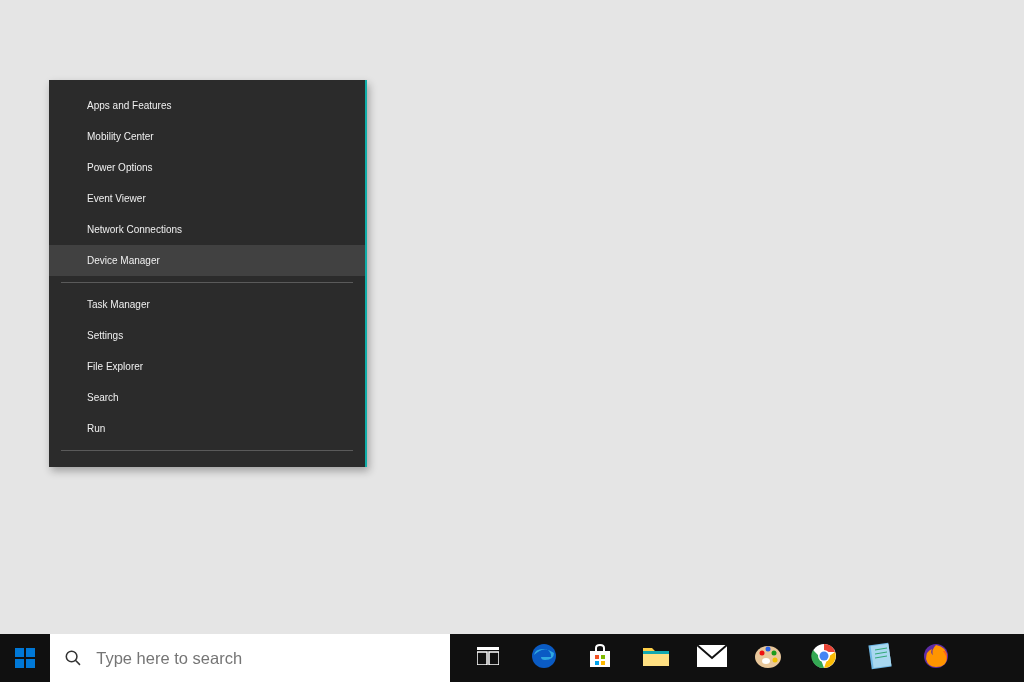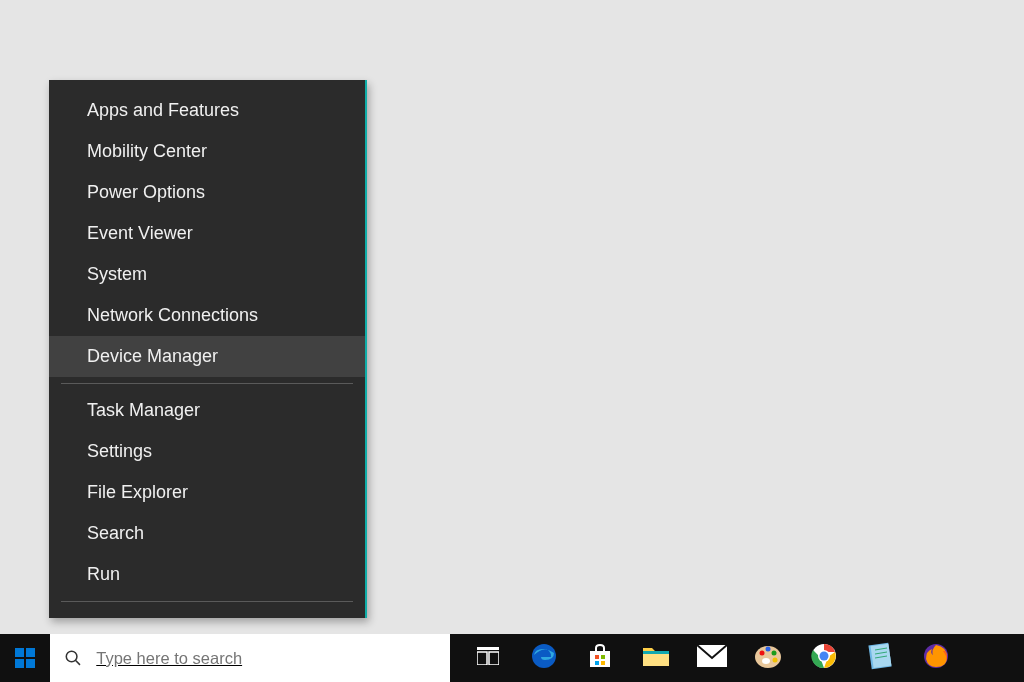--- a/index.html
+++ b/index.html
@@ -15,21 +15,21 @@
       position: relative;
       overflow: hidden;
     }
     .context-menu {
       position: absolute;
       left: 49px;
       top: 80px;
       width: 318px;
       background: #2b2b2b;
       color: #ffffff;
-      font-size: 18px;
+      font-size: 10px;
       padding-top: 10px;
       padding-bottom: 10px;
       border-right: 2px solid #0fada7;
       box-shadow: 2px 4px 8px rgba(0,0,0,0.3);
       z-index: 100;
     }
     .menu-item {
       padding: 10px 22px 10px 38px;
       cursor: default;
       position: relative;
@@ -68,21 +68,20 @@
       background: #101010;
     }
     .search-box {
       flex: 0 0 400px;
       height: 48px;
       background: #ffffff;
       display: flex;
       align-items: center;
       padding: 0 14px;
       gap: 14px;
-      text-decoration: underline;
     }
     .search-box input {
       border: none;
       outline: none;
       font-size: 16.5px;
       color: #6b6b6b;
       background: transparent;
       width: 100%;
     }
     .task-icons {
@@ -111,21 +110,20 @@
 </head>
 <body>
 
 <div class="taskbar-divider"></div>
 
 <div class="context-menu" id="context-menu">
     <div class="menu-item"><span>Apps and Features</span></div>
     <div class="menu-item"><span>Mobility Center</span></div>
     <div class="menu-item"><span>Power Options</span></div>
     <div class="menu-item"><span>Event Viewer</span></div>
-    <div class="menu-item"><span>System</span></div>
     <div class="menu-item"><span>Network Connections</span></div>
     <div class="menu-item hovered"><span>Device Manager</span></div>
     <hr class="menu-hr">
     <div class="menu-item"><span>Task Manager</span></div>
     <div class="menu-item"><span>Settings</span></div>
     <div class="menu-item"><span>File Explorer</span></div>
     <div class="menu-item"><span>Search</span></div>
     <div class="menu-item"><span>Run</span></div>
     <hr class="menu-hr">
   </div>

